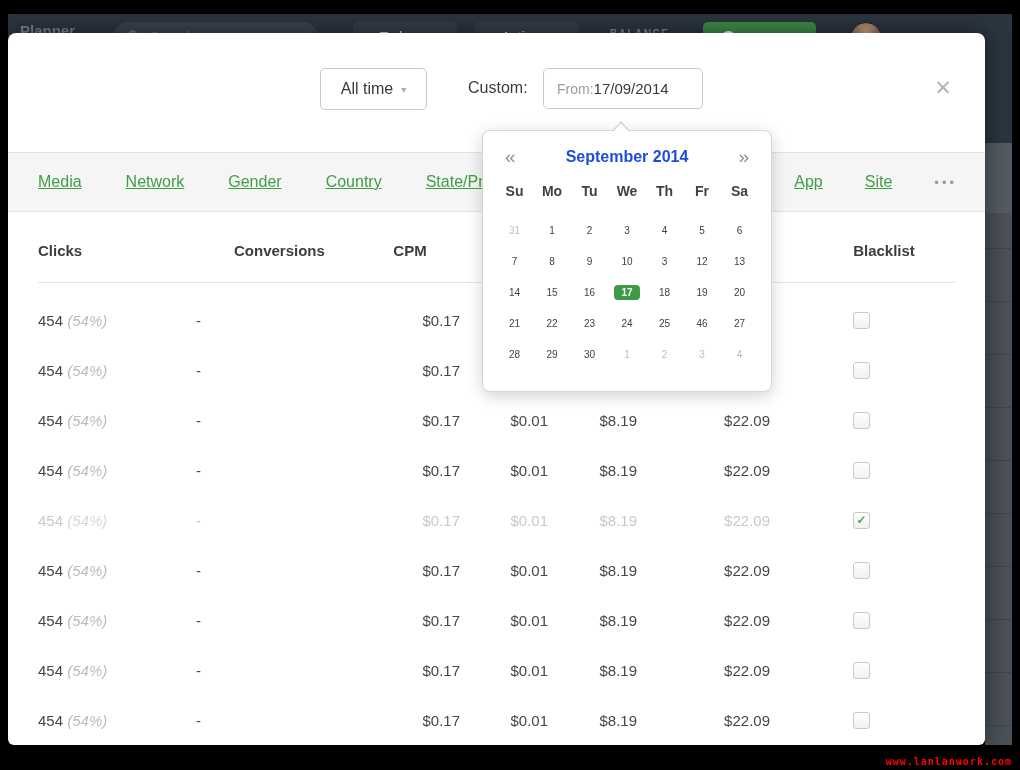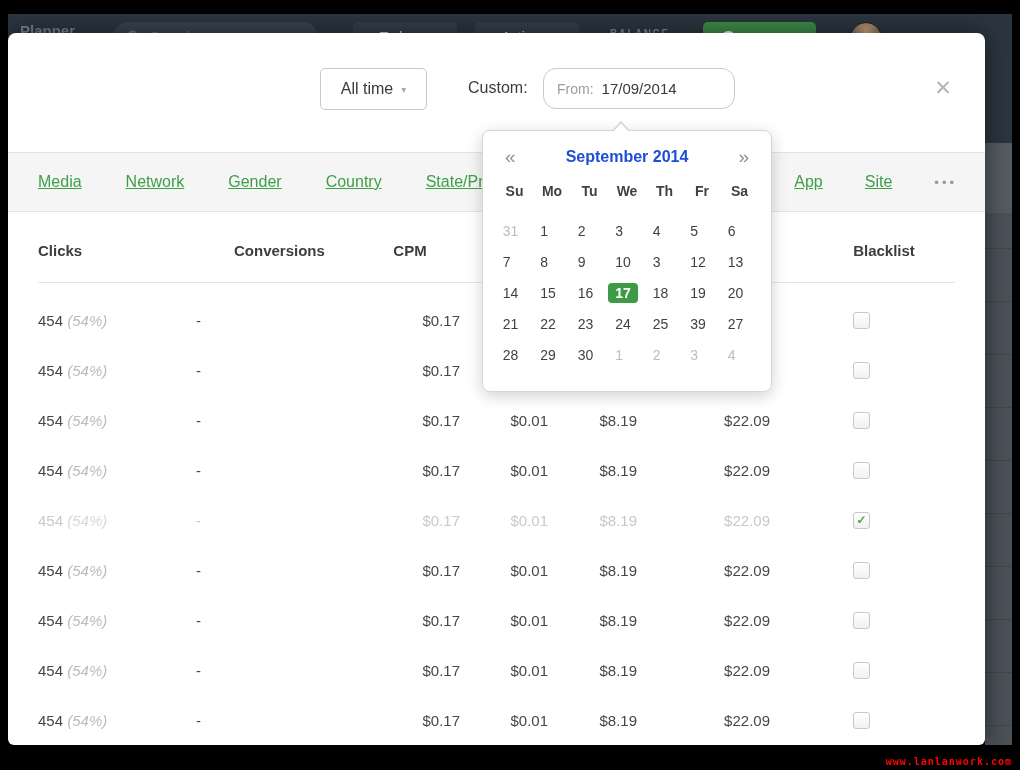--- a/index.html
+++ b/index.html
@@ -27,22 +27,22 @@
   .right-strip::before { content:""; position:absolute; left:0; top:0; width:100%; height:70px; background:#555b62; }
 
   
   .modal { position:absolute; left:8px; top:33px; width:977px; height:712px; background:#fff;
            border-radius:8px 8px 6px 6px; box-shadow:0 0 24px rgba(0,0,0,.5); overflow:hidden; z-index:5; }
 
   .range-btn { position:absolute; left:312px; top:35px; width:107px; height:42px; border:1px solid #c9c9c9; border-radius:5px;
                background:#fff; display:flex; align-items:center; justify-content:center; gap:8px; font-size:16px; color:#39393b; cursor:pointer; }
   .range-btn .caret { color:#a7adb3; font-size:10px; }
   .custom-label { position:absolute; left:460px; top:46px; font-size:16px; color:#3b3b3d; }
-  .date-input { position:absolute; top:35px; width:192px; height:41px; border:1px solid #cbcbcb; border-radius:13px; background:#fff;
-                display:flex; align-items:center; padding-left:13px; gap:8px; }
+  .date-input { position:absolute; top:35px; width:160px; height:41px; border:1px solid #cbcbcb; border-radius:5px; background:#fff;
+                display:flex; align-items:center; padding-left:13px; }
   .from-input { left:535px; }
   .to-input   { left:721px; }
   .date-input .pfx { color:#9c9c9e; font-size:14px; }
   .date-input .val { color:#39393b; font-size:15px; }
   .close-x { position:absolute; left:922px; top:42px; width:26px; height:26px; color:#b2b6bb; font-size:21px; line-height:26px; text-align:center; cursor:pointer; }
 
   .tabbar { position:absolute; left:0; top:119px; width:100%; height:60px; background:#f5f5f6;
             border-top:1px solid #e3e3e4; border-bottom:1px solid #e3e3e4; }
   .tabs-left  { position:absolute; left:30px; top:0; height:100%; display:flex; align-items:center; gap:44px; }
   .tabs-right { position:absolute; right:28px; top:0; height:100%; display:flex; align-items:center; gap:42px; }
@@ -74,21 +74,21 @@
   .calendar { position:absolute; left:482px; top:130px; width:290px; height:262px; background:#fff; z-index:20;
               border:1px solid #d6d6d7; border-radius:8px; box-shadow:0 4px 16px rgba(0,0,0,.18); }
   .cal-caret, .cal-caret::after { position:absolute; width:0; height:0; border-left:9px solid transparent; border-right:9px solid transparent; }
   .cal-caret { left:129px; top:-10px; border-bottom:10px solid #cfcfd0; }
   .cal-caret::after { content:""; left:-9px; top:1.5px; border-left:9px solid transparent; border-right:9px solid transparent; border-bottom:10px solid #fff; }
   .cal-head { display:flex; align-items:center; padding:16px 22px 0 22px; }
   .cal-nav { color:#8f8f91; font-size:19px; cursor:pointer; line-height:20px; }
   .cal-title { flex:1; text-align:center; font-size:16px; font-weight:bold; color:#1d4ed8; }
   .cal-grid { display:grid; grid-template-columns:repeat(7, 37.5px); justify-content:center; margin-top:10px; }
   .dow { height:28px; display:flex; align-items:center; justify-content:center; font-size:14px; font-weight:bold; color:#414143; }
-  .day { height:31px; display:flex; align-items:center; justify-content:flex-start; font-size:14px; color:#414143; cursor:pointer; }
+  .day { height:31px; display:flex; align-items:center; justify-content:center; font-size:10px; color:#414143; cursor:pointer; }
   .day.muted { color:#bdbdbf; }
   .day .pill { padding:2px 7px; border-radius:4px; }
   .day.selected .pill { background:#3f9a46; color:#fff; font-weight:bold; }
 
   .watermark { position:absolute; right:8px; bottom:3px; font-family:"DejaVu Sans Mono", monospace; font-weight:bold;
                font-size:10px; color:#fe0000; letter-spacing:1px; z-index:30; }
 </style>
 </head>
 <body>
 
@@ -328,21 +328,21 @@
       <div class="day">
         <span class="pill">23</span>
       </div>
       <div class="day">
         <span class="pill">24</span>
       </div>
       <div class="day">
         <span class="pill">25</span>
       </div>
       <div class="day">
-        <span class="pill">39</span>
+        <span class="pill">46</span>
       </div>
       <div class="day">
         <span class="pill">27</span>
       </div>
       <div class="day">
         <span class="pill">28</span>
       </div>
       <div class="day">
         <span class="pill">29</span>
       </div>

